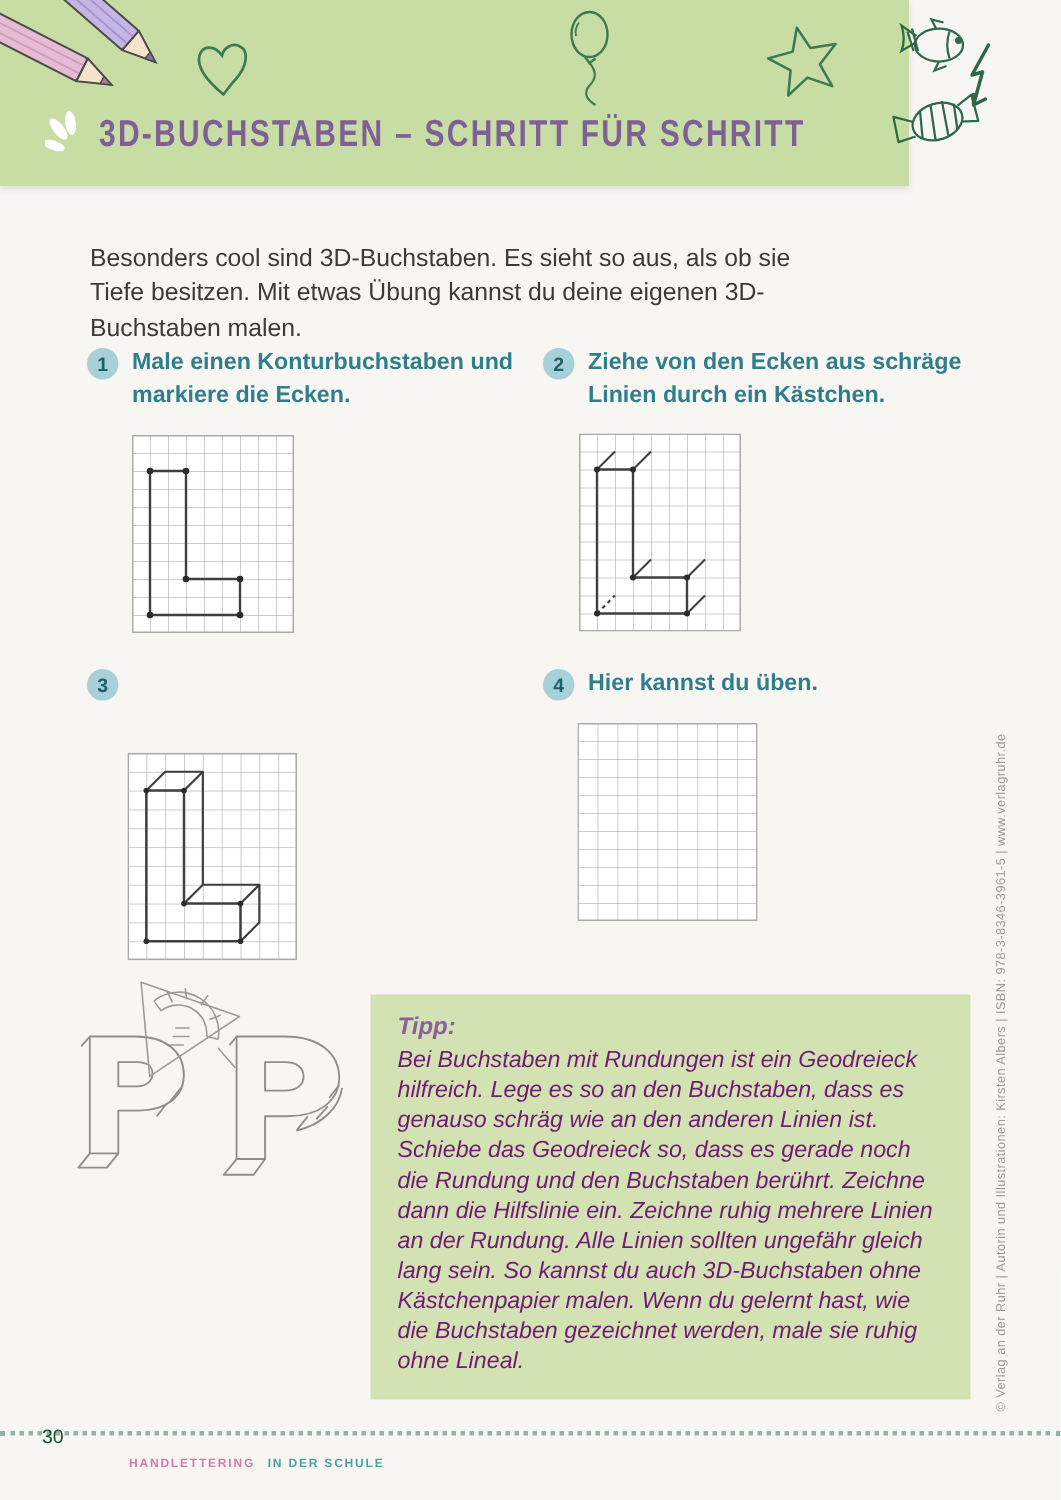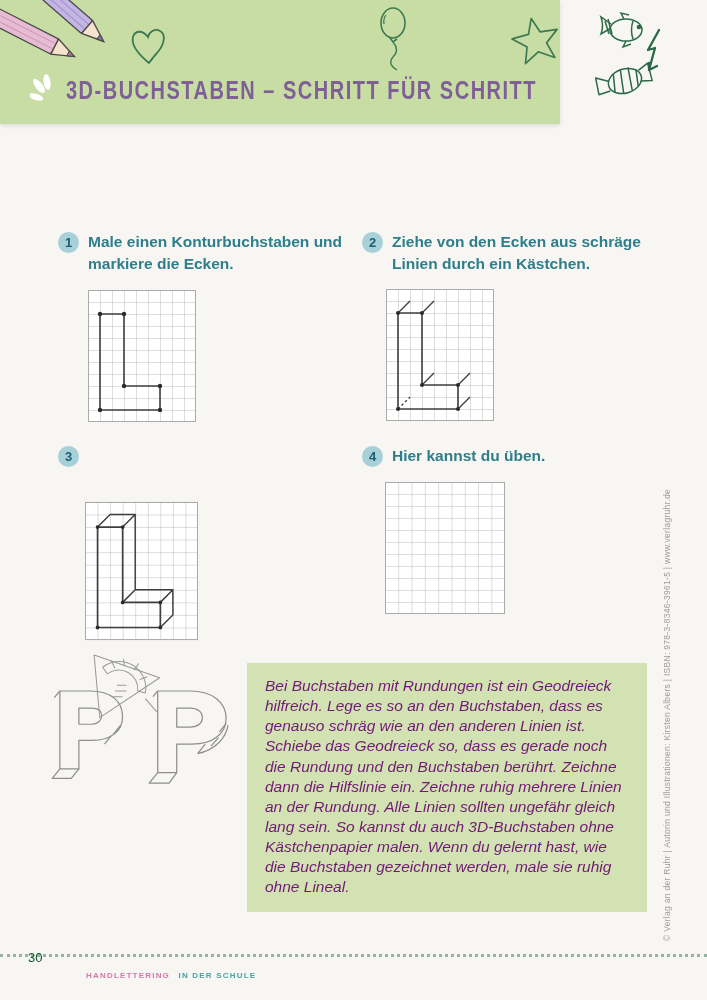--- a/index.html
+++ b/index.html
@@ -1,19 +1,19 @@
 <!DOCTYPE html>
 <html><head>
 <meta charset="utf-8">
 <style>
   html,body{margin:0;padding:0;}
   .page{position:relative;width:707px;height:1000px;background:#f7f6f2;overflow:hidden;
         font-family:"Liberation Sans",sans-serif;}
   
-  .header{position:absolute;left:0;top:0;width:560px;height:124px;background:#c7dda3;
+  .header{position:absolute;left:0;top:0;width:606px;height:124px;background:#c7dda3;
           box-shadow:0 2px 4px rgba(0,0,0,.10);}
   .doodle{position:absolute;}
   .title-row{position:absolute;left:30px;top:74px;display:flex;align-items:center;gap:10px;}
   .page-title{margin:0;font-size:20px;font-weight:bold;letter-spacing:1.5px;color:#7f6096;
               transform:scaleY(1.25);transform-origin:left center;white-space:nowrap;}
   
   .intro{position:absolute;left:60px;top:144px;width:468px;font-size:16.5px;line-height:1.45;color:#3a3a3a;}
   .step{position:absolute;display:flex;gap:9px;align-items:flex-start;}
   .step .badge{flex:0 0 auto;width:21px;height:21px;border-radius:50%;background:#a8d0d9;color:#1b5f6b;
                font-size:13px;font-weight:bold;display:flex;align-items:center;justify-content:center;margin-top:1px;}
@@ -116,20 +116,21 @@
         <g fill="#ffffff">
           <ellipse cx="17" cy="8" rx="3.5" ry="8" transform="rotate(-8 17 8)"></ellipse>
           <ellipse cx="9" cy="12" rx="3.6" ry="8.5" transform="rotate(-38 9 12)"></ellipse>
           <ellipse cx="6" cy="23" rx="3.2" ry="7.5" transform="rotate(-72 6 23)"></ellipse>
         </g>
       </svg>
       <h1 class="page-title">3D-BUCHSTABEN – SCHRITT FÜR SCHRITT</h1>
     </div>
   </div>
 
+  <p class="intro">Besonders cool sind 3D-Buchstaben. Es sieht so aus, als ob sie Tiefe besitzen. Mit etwas Übung kannst du deine eigenen 3D-Buchstaben malen.</p>
 
   <div class="step step1">
     <span class="badge">1</span>
     <span class="lbl">Male einen Konturbuchstaben und markiere die Ecken.</span>
   </div>
   <div class="step step2">
     <span class="badge">2</span>
     <span class="lbl">Ziehe von den Ecken aus schräge Linien durch ein Kästchen.</span>
   </div>
   <div class="step step3">
@@ -217,20 +218,21 @@
         <path d="M10,8 H44 C68,8 82,20 82,37 C82,53 68,64 46,64 H30 V94 H10 Z"></path>
         <path d="M30,26 H44 C52,26 57,30 57,36 C57,42 52,46 44,46 H30 Z"></path>
         <path d="M10,94 L1,105 H22 L30,94"></path>
         <path d="M84,44 C82,58 70,70 52,74 M82,42 l-7,9 M74,57 l-8,9 M60,64 l-8,10"></path>
         <path d="M10,8 l-5,6"></path>
       </g>
     </g>
   </svg>
 
   <div class="tipbox">
+    <div class="tip-label">Tipp:</div>
     <div class="tip-text">Bei Buchstaben mit Rundungen ist ein Geodreieck hilfreich. Lege es so an den Buchstaben, dass es genauso schräg wie an den anderen Linien ist. Schiebe das Geodreieck so, dass es gerade noch die Rundung und den Buchstaben berührt. Zeichne dann die Hilfslinie ein. Zeichne ruhig mehrere Linien an der Rundung. Alle Linien sollten ungefähr gleich lang sein. So kannst du auch 3D-Buchstaben ohne Kästchenpapier malen. Wenn du gelernt hast, wie die Buchstaben gezeichnet werden, male sie ruhig ohne Lineal.</div>
   </div>
 
   <div class="credit">© Verlag an der Ruhr | Autorin und Illustrationen: Kirsten Albers | ISBN: 978-3-8346-3961-5 | www.verlagruhr.de</div>
 
   <div class="dotline"></div>
   <div class="pagenum">30</div>
   <div class="brand">
     <span class="b1">HANDLETTERING</span>
     <span class="b2">IN DER SCHULE</span>

